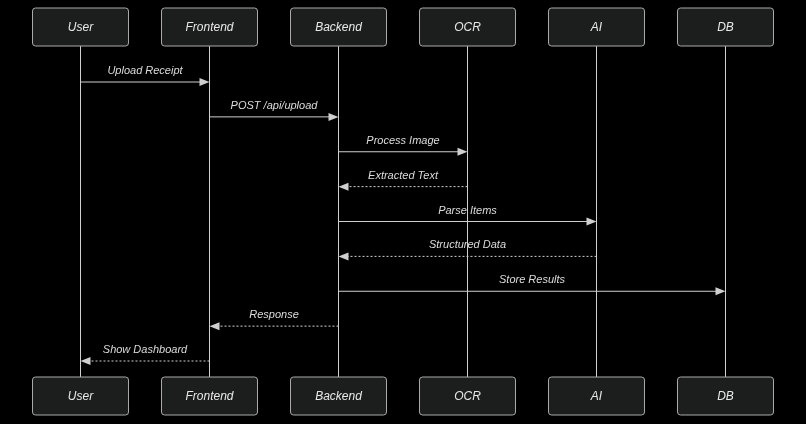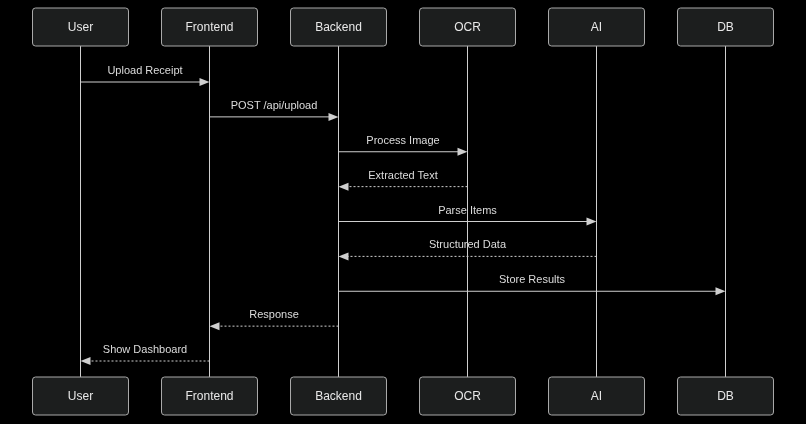--- a/index.html
+++ b/index.html
@@ -7,20 +7,21 @@
     padding: 0;
     background: #000000;
   }
   .stage {
     position: relative;
     width: 806px;
     height: 424px;
     background: #000000;
     overflow: hidden;
     font-family: "Liberation Sans", "DejaVu Sans", sans-serif;
+    font-style: italic;
   }
   svg text {
     font-family: "Liberation Sans", "DejaVu Sans", sans-serif;
   }
   .actor-label {
     font-size: 12px;
     fill: #e8e8e8;
   }
   .message-label {
     font-size: 11px;

